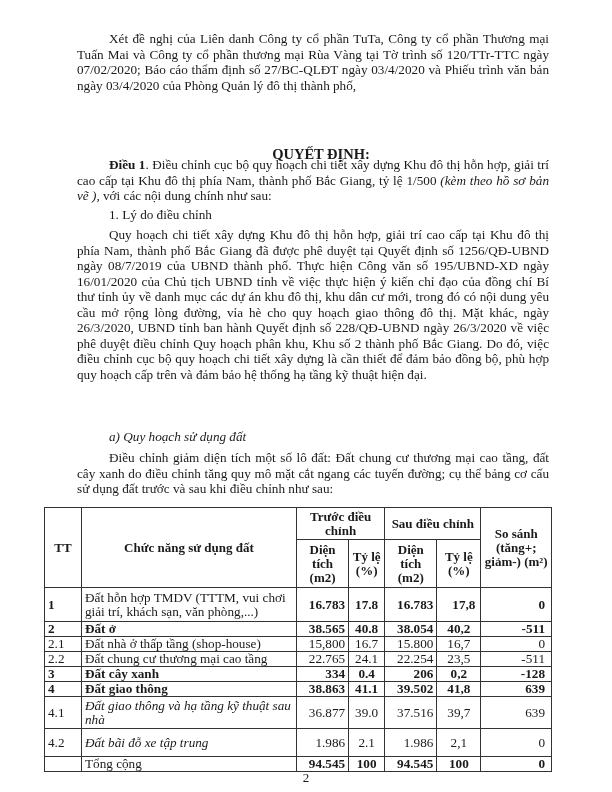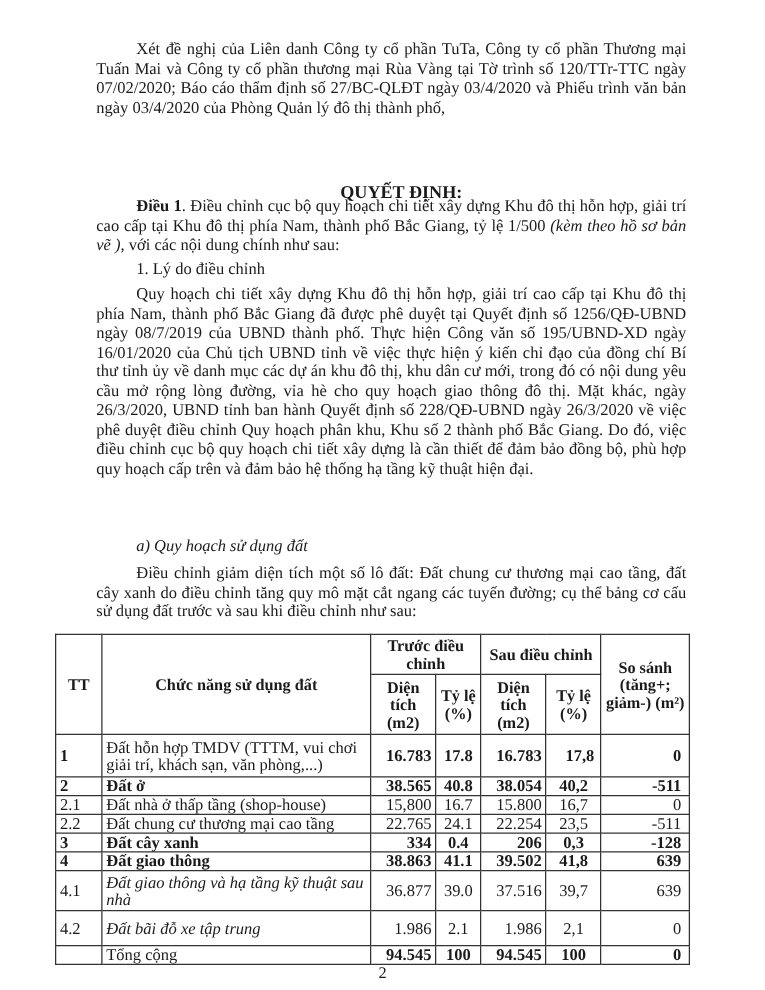--- a/index.html
+++ b/index.html
@@ -101,21 +101,21 @@
           <td class="c-num">22.254</td>
           <td class="c-pct">23,5</td>
           <td class="c-cmp">-511</td>
         </tr>
         <tr class="bold" style="height: 15px;">
           <td class="c-tt" style="font-weight: bold;">3</td>
           <td class="name" style="font-weight: bold;">Đất cây xanh</td>
           <td class="c-num" style="font-weight: bold;">334</td>
           <td class="c-pct" style="font-weight: bold;">0.4</td>
           <td class="c-num" style="font-weight: bold;">206</td>
-          <td class="c-pct" style="font-weight: bold;">0,3</td>
+          <td class="c-pct" style="font-weight: bold;">0,2</td>
           <td class="c-cmp" style="font-weight: bold;">-128</td>
         </tr>
         <tr class="bold" style="height: 15px;">
           <td class="c-tt" style="font-weight: bold;">4</td>
           <td class="name" style="font-weight: bold;">Đất giao thông</td>
           <td class="c-num" style="font-weight: bold;">38.863</td>
           <td class="c-pct" style="font-weight: bold;">41.1</td>
           <td class="c-num" style="font-weight: bold;">39.502</td>
           <td class="c-pct" style="font-weight: bold;">41,8</td>
           <td class="c-cmp" style="font-weight: bold;">639</td>

